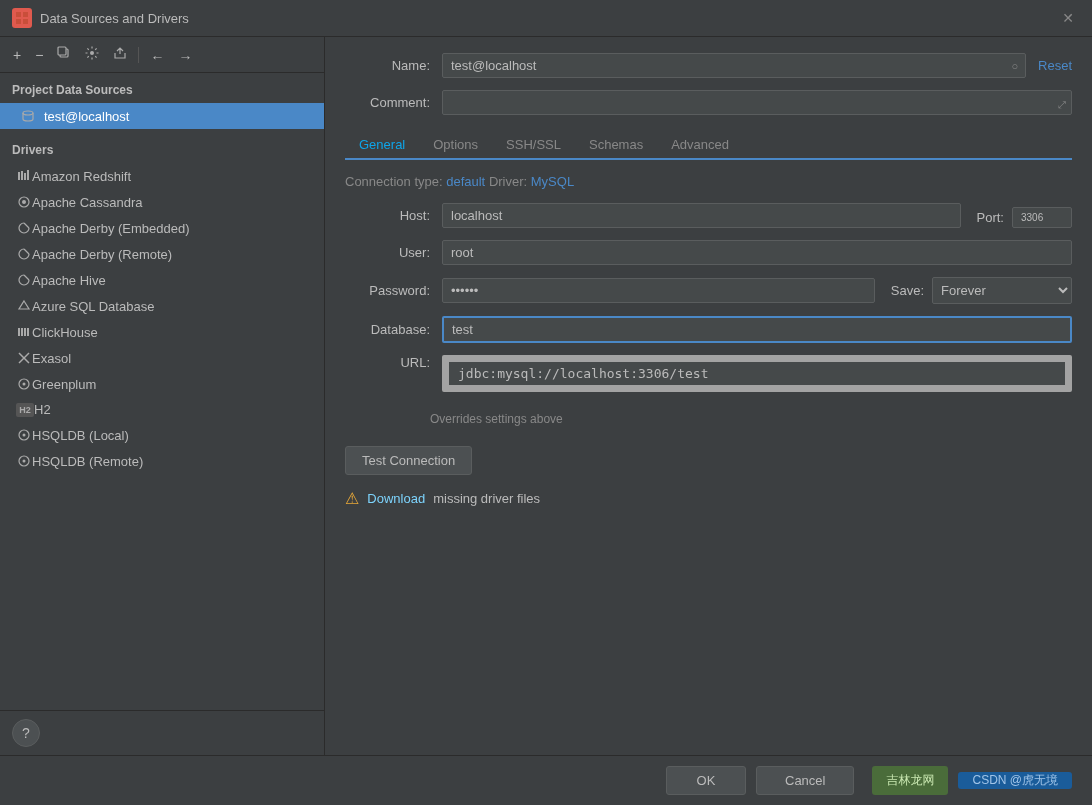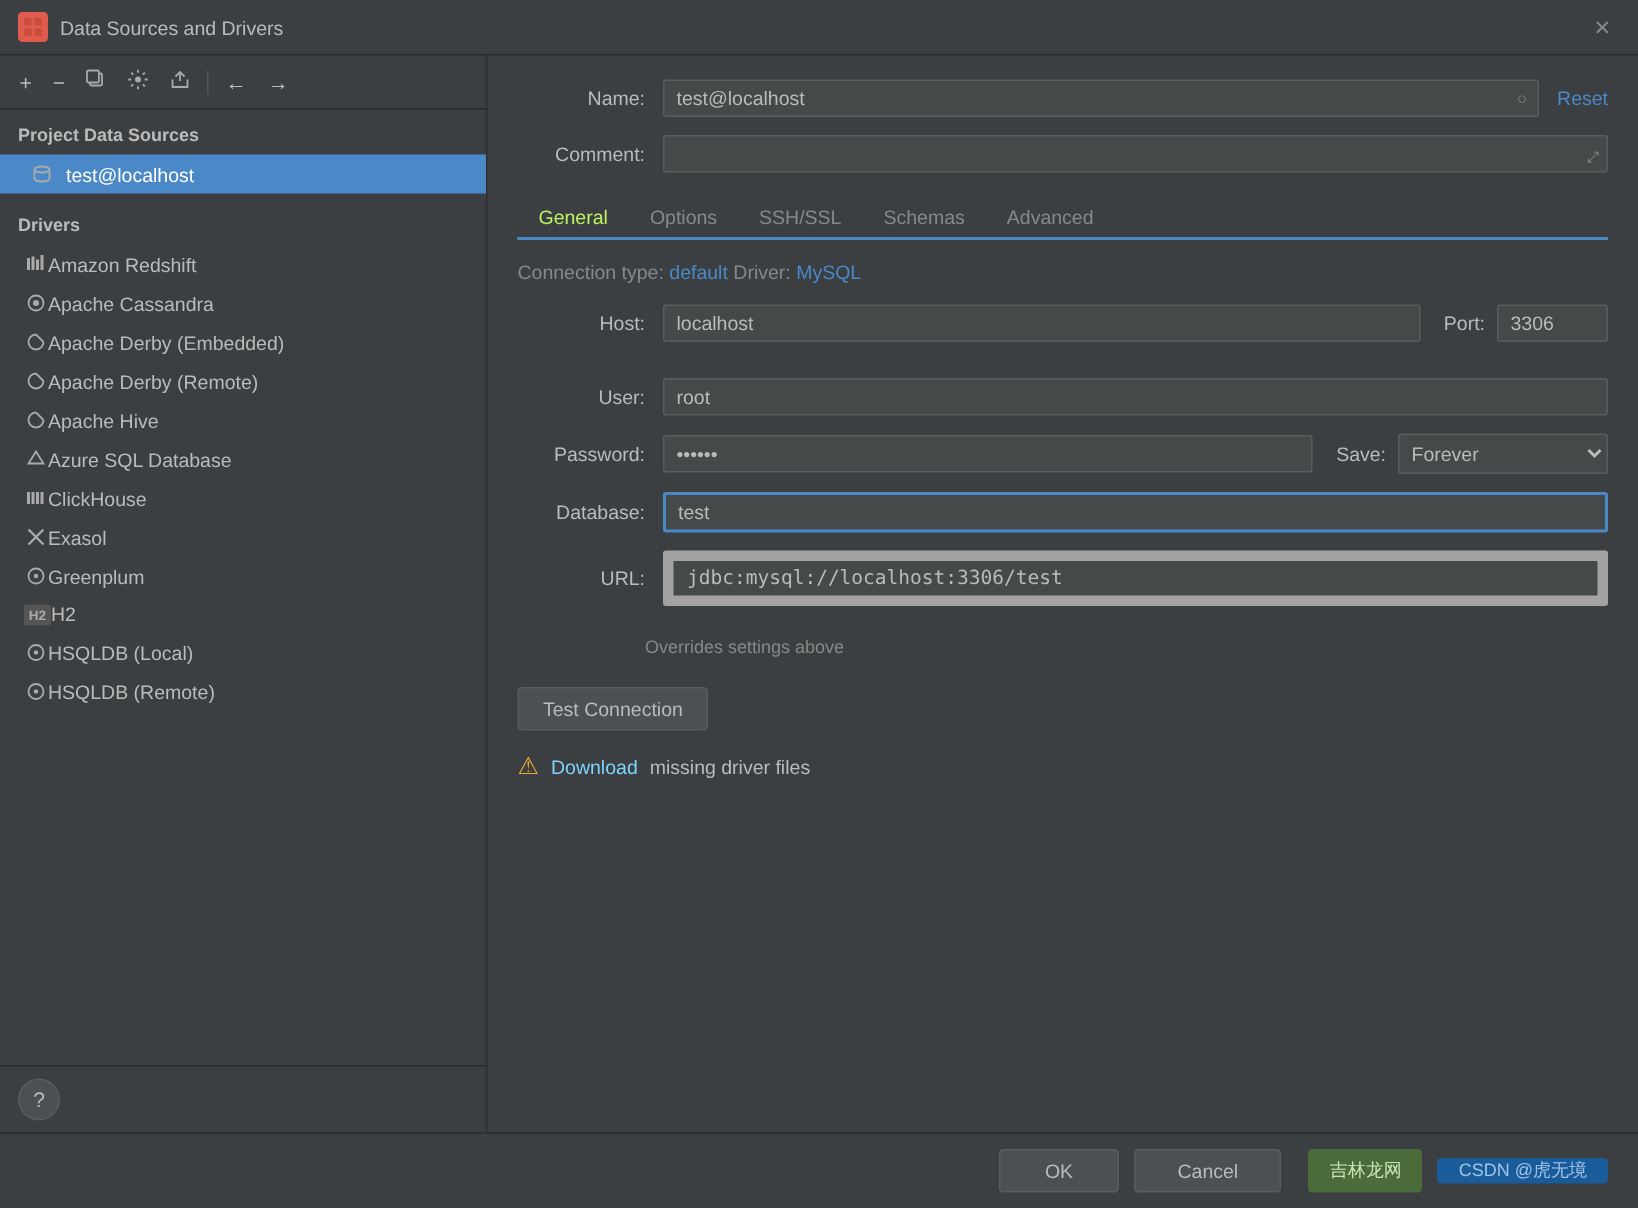--- a/index.html
+++ b/index.html
@@ -209,56 +209,56 @@
     }
     .tab {
       padding: 6px 14px;
       cursor: pointer;
       color: #888;
       font-size: 13px;
       border-bottom: 2px solid transparent;
       margin-bottom: -2px;
     }
     .tab.active {
-      color: #bef264;
+      color: #0ea5e9;
       border-bottom: 2px solid #4a88c7;
     }
     .conn-type-row {
       color: #888;
       font-size: 13px;
       margin-bottom: 14px;
     }
     .conn-type-row .link { color: #4a88c7; }
     .host-port-row {
       display: flex;
       align-items: flex-end;
-      margin-bottom: 24px;
+      margin-bottom: 12px;
     }
     .host-section {
       display: flex;
       align-items: center;
       flex: 1;
     }
     .port-section {
       display: flex;
       align-items: center;
       margin-left: 16px;
     }
     .port-label {
       color: #bbbbbb;
       margin-right: 8px;
       font-size: 13px;
     }
     .port-input {
-      width: 74px;
+      width: 60px;
       background: #45494a;
       border: 1px solid #5a5d5e;
       color: #bbbbbb;
       padding: 4px 8px;
-      font-size: 13px;
+      font-size: 10px;
       border-radius: 2px;
       outline: none;
     }
     .save-row {
       display: flex;
       align-items: center;
       margin-bottom: 12px;
     }
     .save-label {
       color: #bbbbbb;
@@ -592,21 +592,21 @@
           </select>
         </div>
       </div>
 
       <div class="field-row">
         <span class="field-label">Database:</span>
         <input type="text" class="field-input highlighted" value="test" style="">
       </div>
 
       <div class="url-section">
-        <div style="display:flex;align-items:center;">
+        <div style="display:flex;align-items:flex-start;">
           <span class="field-label">URL:</span>
           <input type="text" class="url-input" value="jdbc:mysql://localhost:3306/test" style="">
         </div>
         <div class="url-hint">Overrides settings above</div>
       </div>
 
       <div>
         <button class="test-conn-btn">Test Connection</button>
       </div>
 

